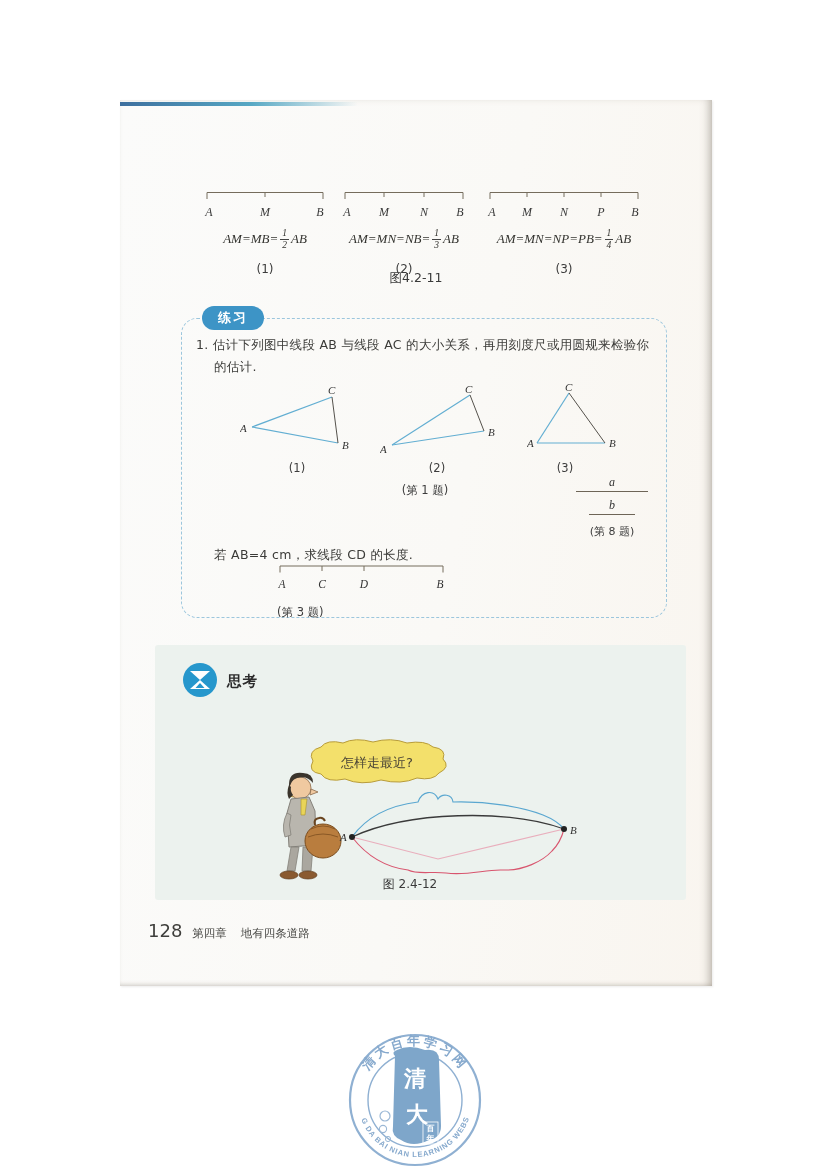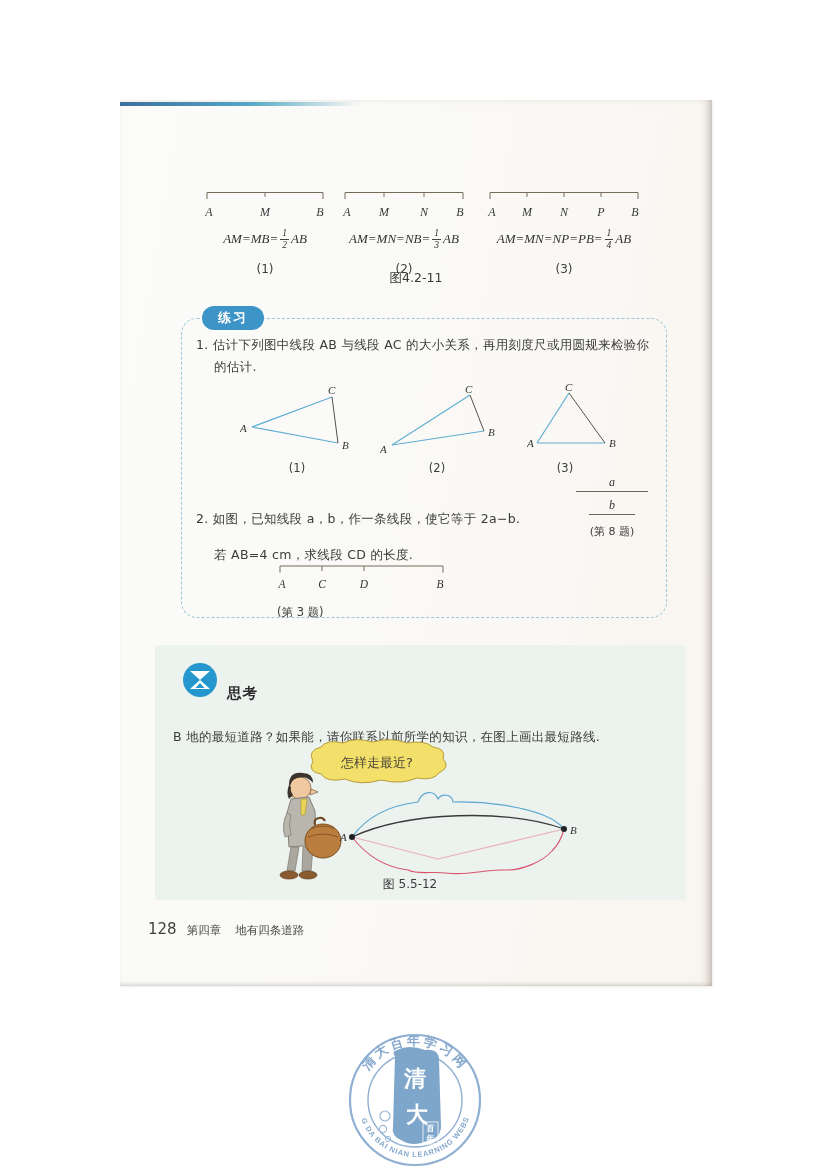--- a/index.html
+++ b/index.html
@@ -53,28 +53,28 @@
   .sidefig .cap { font:11px "DejaVu Sans", sans-serif; font-style:normal; color:#3c3c3c; margin-top:9px; }
   .fig3 { position:absolute; left:95px; top:240px; width:170px; }
   .fig3 .labels { position:relative; height:14px; font:italic 11.5px "Liberation Serif", serif; color:#333; }
   .fig3 .labels span { position:absolute; transform:translateX(-50%); }
   .fig3cap { position:absolute; left:95px; top:286px; width:170px; text-align:left;
     font:11.5px "DejaVu Sans", sans-serif; color:#3c3c3c; }
 
   
   .think { position:absolute; left:35px; top:545px; width:531px; height:255px;
     background:#ecf2ee; border-radius:3px; }
-  .think-title { position:absolute; left:72px; top:27px; font:bold 14.5px "DejaVu Sans", sans-serif; color:#2c2c2c; letter-spacing:1px;margin-top:12px; }
+  .think-title { position:absolute; left:72px; top:27px; font:bold 14.5px "DejaVu Sans", sans-serif; color:#2c2c2c; letter-spacing:1px; }
   .think-line { position:absolute; font:12.5px "DejaVu Sans", sans-serif; color:#3b3b38; letter-spacing:.3px; white-space:nowrap; }
   .fig12cap { position:absolute; left:170px; top:231px; width:170px; text-align:center;
     font:12px "DejaVu Sans", sans-serif; color:#3a3a3a; }
 
   .footer { position:absolute; left:28px; top:820px; display:flex; align-items:baseline;
     font:11.5px "DejaVu Sans", sans-serif; color:#4a4a47; }
-  .footer .pnum { font-size:15px; color:#3f3f3c; margin-right:10px; }
+  .footer .pnum { font-size:18px; color:#3f3f3c; margin-right:10px; }
   .footer .chap { margin-right:14px; }
 
   
   .watermark { position:absolute; left:333px; top:1030px; }
   .wm-arc { font:bold 13px "DejaVu Sans", sans-serif; fill:#86a9cd; letter-spacing:3px; }
   .wm-arc-en { font:bold 7.5px "Liberation Sans", sans-serif; fill:#86a9cd; letter-spacing:.8px; }
   .wm-char { font:bold 22px "DejaVu Serif", serif; fill:#ffffff; }
   .wm-seal { font:bold 8px "DejaVu Sans", sans-serif; fill:#ffffff; }
 </style>
 </head>
@@ -193,22 +193,22 @@
           <text x="0" y="64">A</text>
           <text x="38" y="8">C</text>
           <text x="82" y="64">B</text>
         </svg>
       </div>
       <div class="tricaps">
         <span style="left:95px;">(1)</span>
         <span style="left:235px;">(2)</span>
         <span style="left:363px;">(3)</span>
       </div>
-
-      <div class="prob" style="left:14px; top:192px;">2. 如图，已知线段 a，b，作一条线段，使它等于 2a−b.</div>
+      <div class="fig1cap">(第 1 题)</div>
+
       <div class="prob" style="left:32px; top:228px;">若 AB=4 cm，求线段 CD 的长度.</div>
 
       <div class="sidefig">
         <div>a</div>
         <div class="ln ln-a"></div>
         <div style="margin-top:6px;">b</div>
         <div class="ln ln-b"></div>
         <div class="cap">(第 8 题)</div>
       </div>
 
@@ -231,21 +231,20 @@
     </div>
 
     <div class="think">
       <svg style="position:absolute; left:26px; top:16px;" width="38" height="38" viewBox="0 0 38 38">
         <circle cx="19" cy="19" r="17" fill="#2697cc"></circle>
         <path d="M9,10 L29,10 L19,19 Z" fill="#ffffff"></path>
         <path d="M19,19 L9,28 L29,28 Z" fill="#ffffff"></path>
         <path d="M19,22 L14.5,27 L23.5,27 Z" fill="#2697cc"></path>
       </svg>
       <div class="think-title">思考</div>
-      <div class="think-line" style="left:18px; top:84px;">B 地的最短道路？如果能，请你联系以前所学的知识，在图上画出最短路线.</div>
 
       <svg style="position:absolute; left:118px; top:94px;" width="220" height="62" viewBox="0 0 220 62">
         <path d="M40,22 Q34,12 48,8 Q54,0 70,4 Q82,-2 100,3 Q118,-2 134,4 Q152,1 160,8 Q174,10 170,20 Q178,28 166,34 Q160,42 144,39 Q128,46 108,41 Q88,47 72,40 Q54,44 48,35 Q34,33 40,22 Z" fill="#f3e06b" stroke="#b89c3a" stroke-width="1"></path>
         <text x="104" y="28" text-anchor="middle" font-size="13" fill="#4a4436" font-family="DejaVu Sans, sans-serif">怎样走最近?</text>
         <circle cx="30" cy="46" r="4.5" fill="#f3e06b" stroke="#b89c3a" stroke-width="1"></circle>
         <circle cx="20" cy="55" r="3" fill="#f3e06b" stroke="#b89c3a" stroke-width="1"></circle>
       </svg>
 
       <svg style="position:absolute; left:98px; top:118px;" width="96" height="124" viewBox="0 0 96 124">
 
@@ -272,21 +271,21 @@
       <svg style="position:absolute; left:183px; top:132px;" width="248" height="108" viewBox="0 0 248 108">
         <path d="M14,60 C30,38 55,28 80,25 C84,14 96,12 100,22 C104,16 114,17 115,25 C150,24 185,30 205,38 C215,42 222,47 226,52" fill="none" stroke="#5aa7d0" stroke-width="1.2"></path>
         <path d="M14,60 C70,34 170,32 226,52" fill="none" stroke="#3a3a3a" stroke-width="1.3"></path>
         <path d="M14,60 L100,82 L226,52" fill="none" stroke="#e9aebc" stroke-width="1.1"></path>
         <path d="M14,60 C28,78 45,90 70,93 C80,98 94,94 108,96 C130,99 148,92 165,93 C185,94 205,84 214,74 C220,68 224,60 226,52" fill="none" stroke="#d8556e" stroke-width="1.1"></path>
         <circle cx="14" cy="60" r="3" fill="#222"></circle>
         <circle cx="226" cy="52" r="3" fill="#222"></circle>
         <text x="2" y="64" font-size="11" font-style="italic" font-family="Liberation Serif, serif" fill="#333">A</text>
         <text x="232" y="57" font-size="11" font-style="italic" font-family="Liberation Serif, serif" fill="#333">B</text>
       </svg>
-      <div class="fig12cap">图 5.5-12</div>
+      <div class="fig12cap">图 2.4-12</div>
     </div>
 
     <div class="footer">
       <span class="pnum">128</span>
       <span class="chap">第四章</span>
       <span>地有四条道路</span>
     </div>
   </div>
 
   <svg class="watermark" width="164" height="139" viewBox="0 0 164 139">

